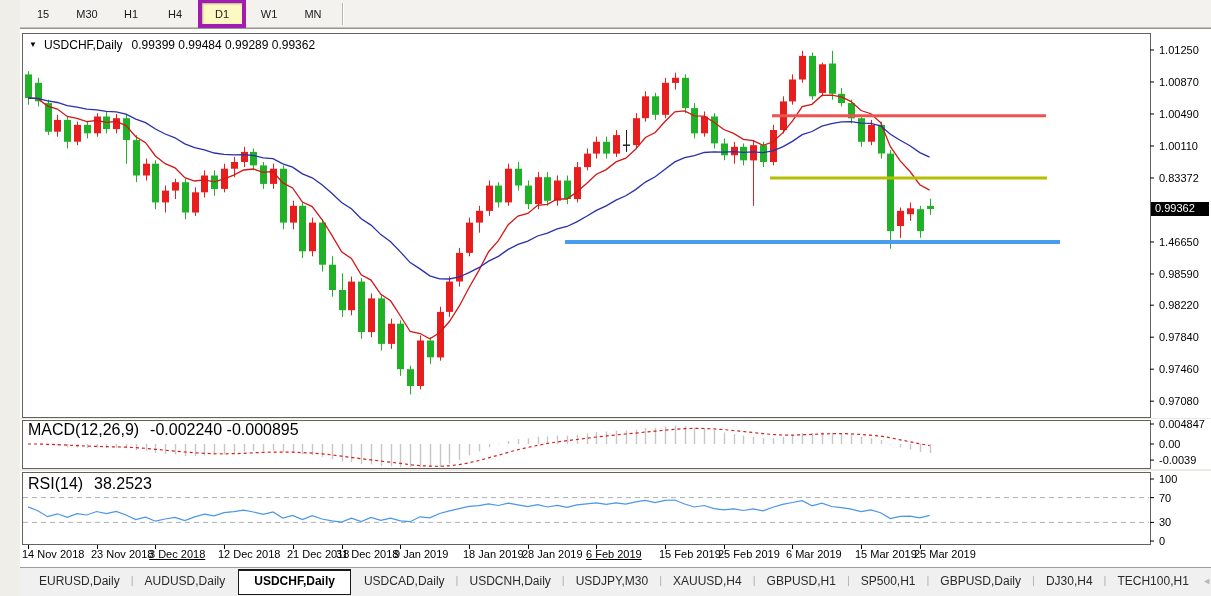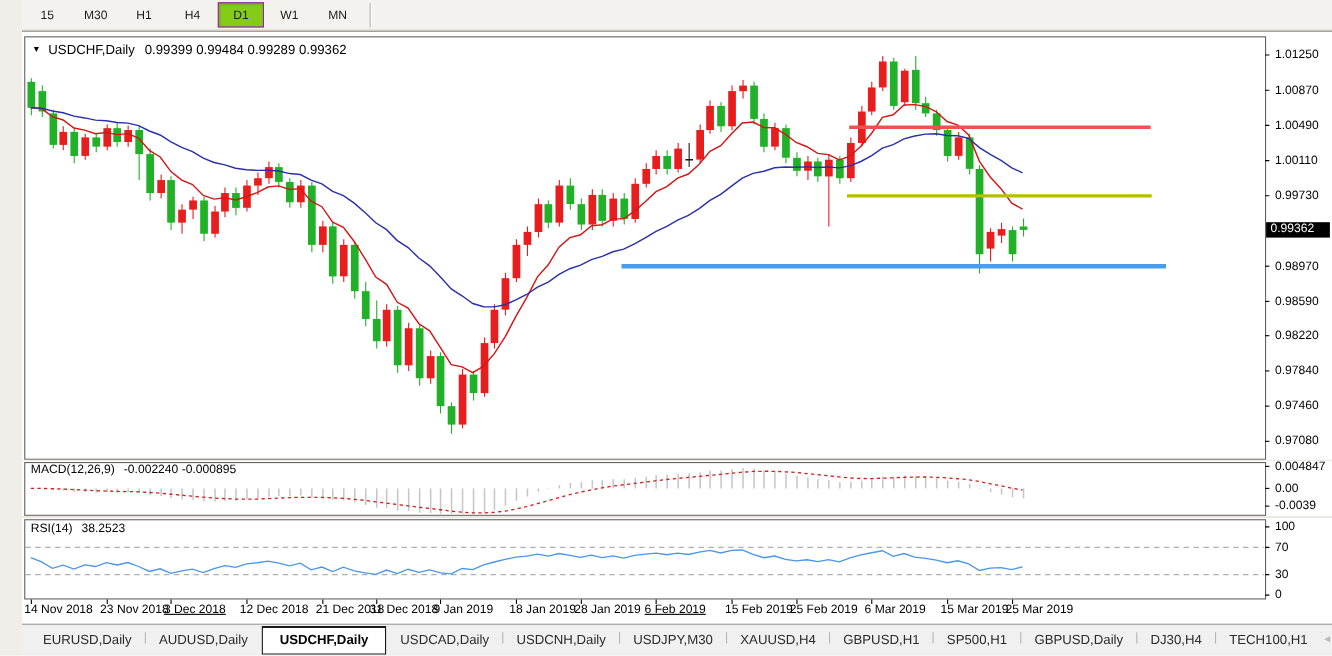--- a/index.html
+++ b/index.html
@@ -16,40 +16,40 @@
     position:absolute;top:0;left:0;width:1211px;height:28px;
     background:#f4f2ee;border-bottom:1px solid #c4c0b6;
     display:flex;align-items:center;padding-left:2px;box-sizing:border-box;
   }
   .pbtn{
     height:21px;min-width:26px;padding:0 7px;margin-right:2px;
     display:flex;align-items:center;justify-content:center;
     font-size:11px;color:#1a1a1a;border:1px solid transparent;cursor:default;
   }
   .pbtn.active{
-    background:#84cc16;border:1px solid #a21caf;
+    background:#fef9c3;border:4px solid #a21caf;
     box-shadow:inset 1px 1px 2px rgba(120,115,105,.55);
   }
   .tbsep{width:0;height:22px;border-left:1px solid #b7b3a9;border-right:1px solid #ffffff;margin:0 6px;}
 
   
   #chart-window{
     position:absolute;top:28px;left:0;width:1211px;height:539px;
     background:#ffffff;border-top:1px solid #9a978e;box-sizing:border-box;
   }
   #plot-svg{position:absolute;top:0;left:0;}
   #overlay{position:absolute;top:0;left:0;width:1211px;height:539px;pointer-events:none;}
   .axlbl{position:absolute;font-size:11px;line-height:12px;color:#000;white-space:nowrap;}
   .curlbl{position:absolute;font-size:11px;line-height:13px;color:#fff;white-space:nowrap;}
   #chart-title{
     position:absolute;top:9px;left:9px;font-size:12px;color:#000;
     display:flex;align-items:center;white-space:nowrap;
   }
   .tri{font-size:8px;margin-right:7px;position:relative;top:-1px;}
-  .ind-label{position:absolute;font-size:11px;color:#000;white-space:nowrap;}
+  .ind-label{position:absolute;font-size:16px;color:#000;white-space:nowrap;}
 
   
   #tabbar{
     position:absolute;top:567px;left:0;width:1211px;height:29px;
     background:#f0f0f0;border-top:1px solid #9e9e9e;
     display:flex;align-items:flex-start;box-sizing:border-box;
     padding:1px 26px 0 8px;overflow:hidden;
   }
   .tab{
     font-size:12px;color:#2a2a2a;padding:5px 11px 6px;white-space:nowrap;cursor:default;
@@ -432,22 +432,22 @@
       <div class="ind-label" style="top:446px;left:8px">
         <span>RSI(14)</span>
         <span style="display:inline-block;width:2px"></span>
         <span>38.2523</span>
       </div>
       <div id="price-axis">
           <span class="axlbl" style="top: 15px; left: 1139px;">1.01250</span>
           <span class="axlbl" style="top: 47px; left: 1139px;">1.00870</span>
           <span class="axlbl" style="top: 79px; left: 1139px;">1.00490</span>
           <span class="axlbl" style="top: 111px; left: 1139px;">1.00110</span>
-          <span class="axlbl" style="top: 143px; left: 1139px;">0.99730</span>
-          <span class="axlbl" style="top: 207px; left: 1139px;">0.98970</span>
+          <span class="axlbl" style="top: 143px; left: 1139px;">0.83372</span>
+          <span class="axlbl" style="top: 207px; left: 1139px;">1.46650</span>
           <span class="axlbl" style="top: 239px; left: 1139px;">0.98590</span>
           <span class="axlbl" style="top: 270px; left: 1139px;">0.98220</span>
           <span class="axlbl" style="top: 302px; left: 1139px; text-align: center;">0.97840</span>
           <span class="axlbl" style="top: 334px; left: 1139px;">0.97460</span>
           <span class="axlbl" style="top: 366px; left: 1139px;">0.97080</span>
           <span class="axlbl" style="top: 389px; left: 1139px;">0.004847</span>
           <span class="axlbl" style="top: 409px; left: 1139px;">0.00</span>
           <span class="axlbl" style="top: 425px; left: 1139px;">-0.0039</span>
           <span class="axlbl" style="top: 444px; left: 1139px;">100</span>
           <span class="axlbl" style="top: 463px; left: 1139px;">70</span>

